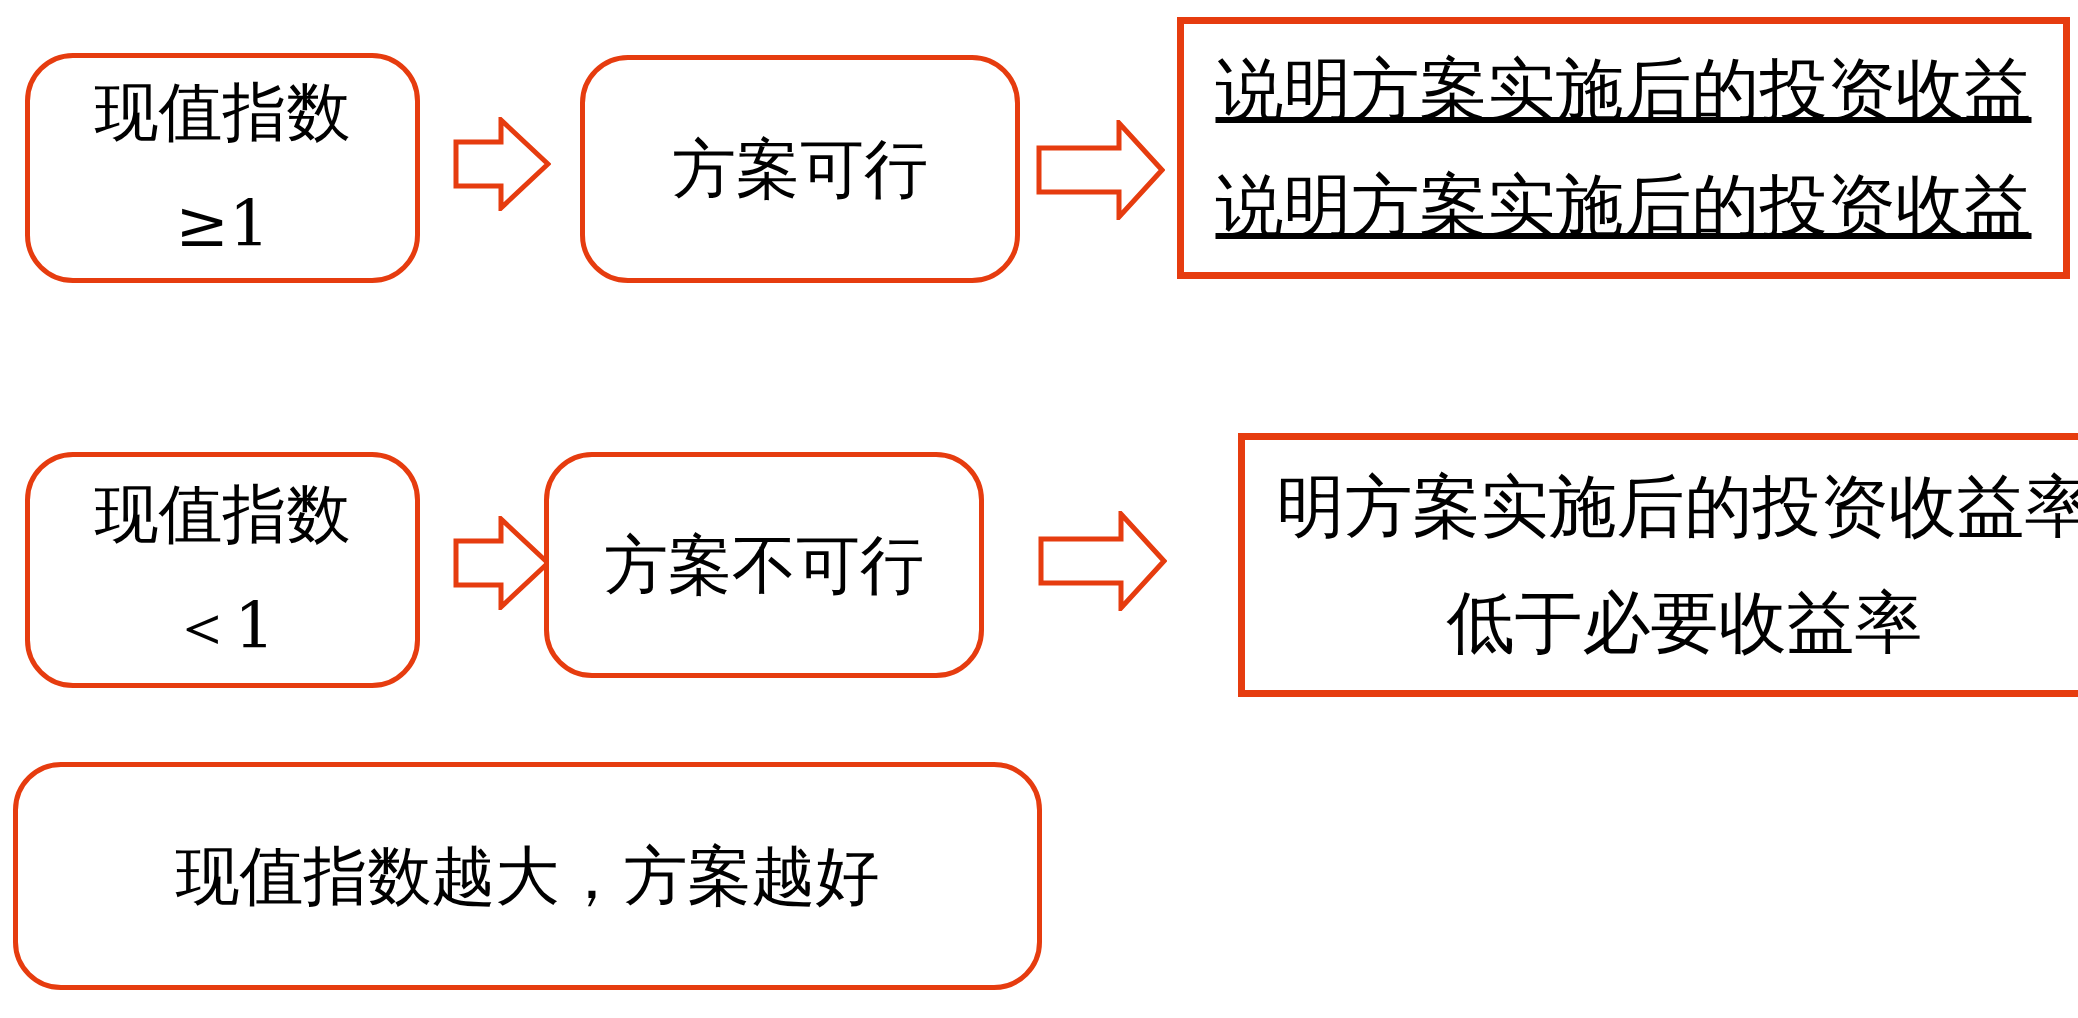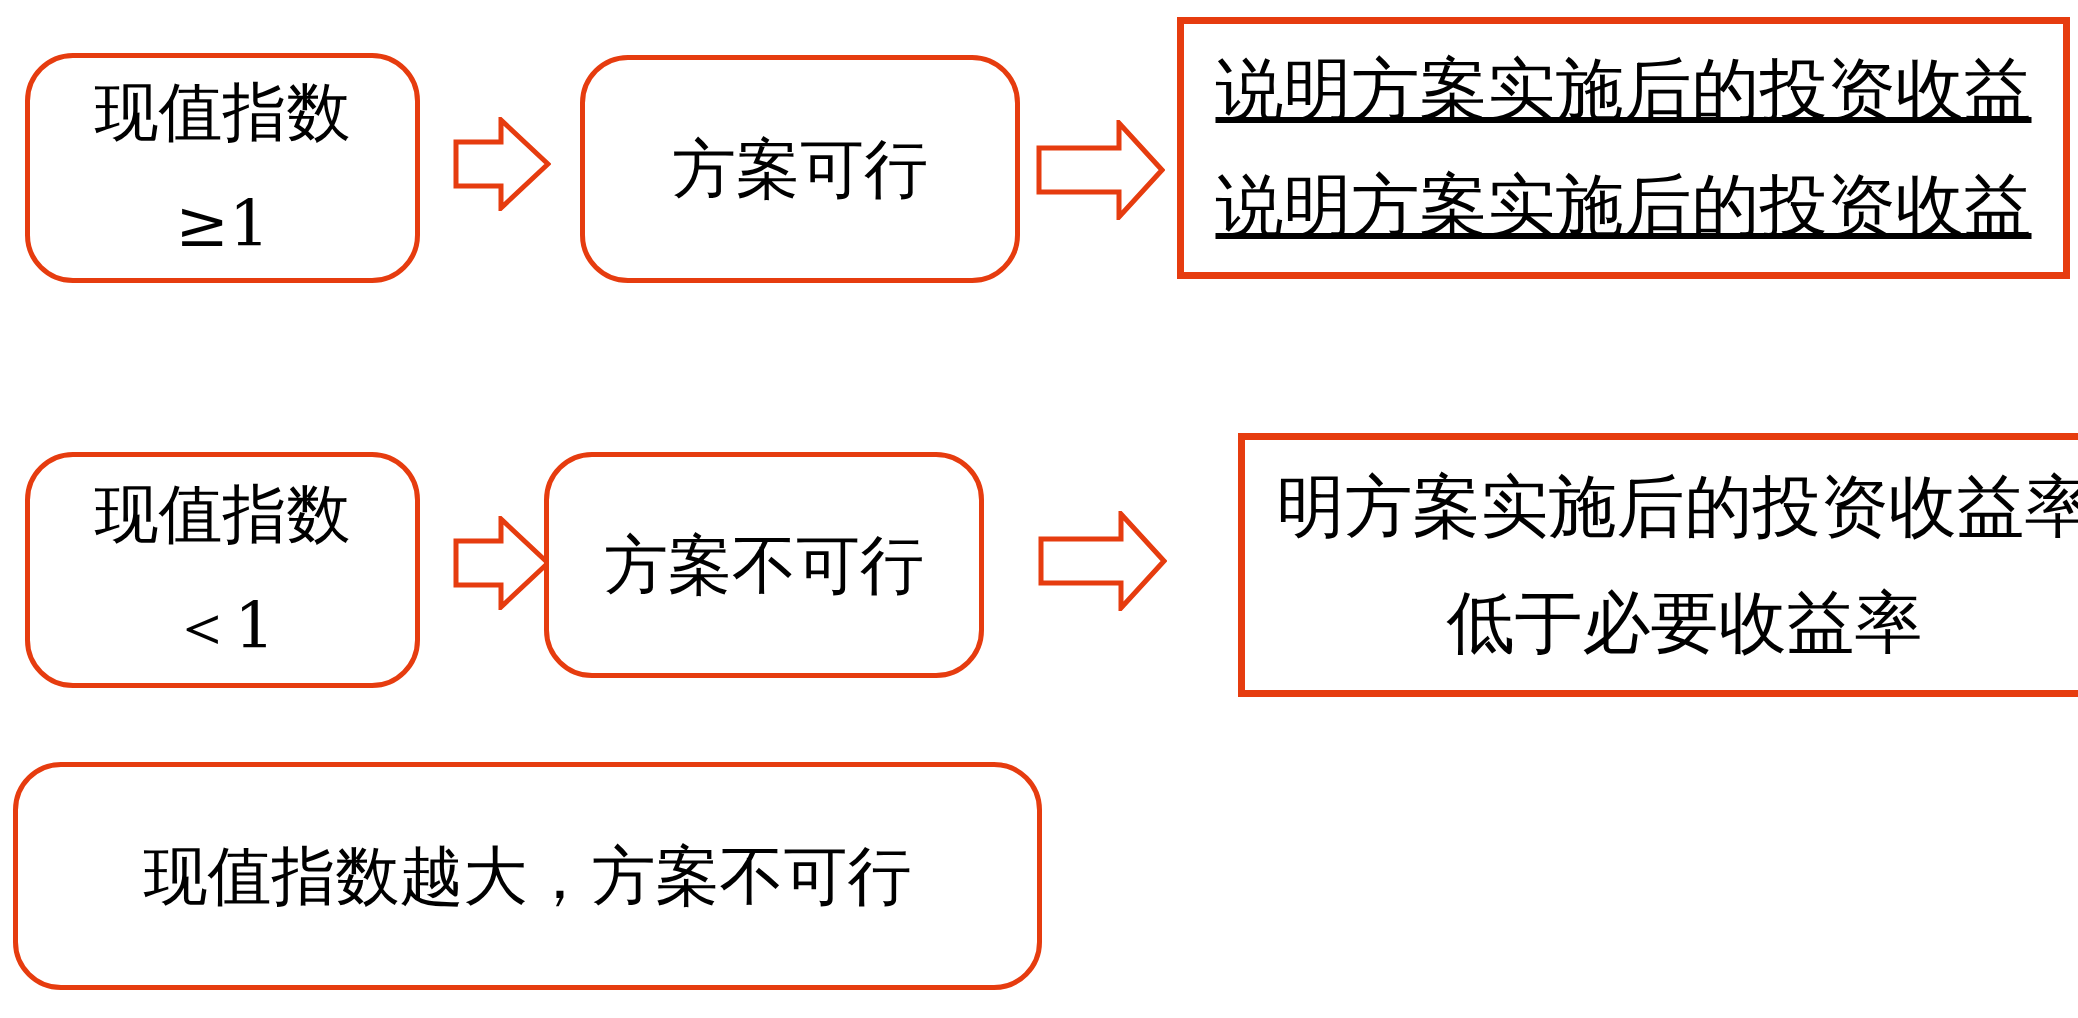--- a/index.html
+++ b/index.html
@@ -95,16 +95,16 @@
   <svg class="arrow" style="left:1038px; top:511px;" width="129" height="100" viewBox="0 0 129 100" aria-hidden="true">
     <polygon points="3,28 83,28 83,3 126,50 83,97 83,72 3,72"></polygon>
   </svg>
 
   <div class="box sharp" style="left:1238px; top:433px; width:893px; height:264px;">
     <div class="tline">明方案实施后的投资收益率</div>
     <div class="tline">低于必要收益率</div>
   </div>
 
   <div class="box rounded" style="left:13px; top:762px; width:1029px; height:228px;">
-    <div class="tline">现值指数越大，方案不可行</div>
+    <div class="tline">现值指数越大，方案越好</div>
   </div>
 
 </div>
 
 </body></html>

